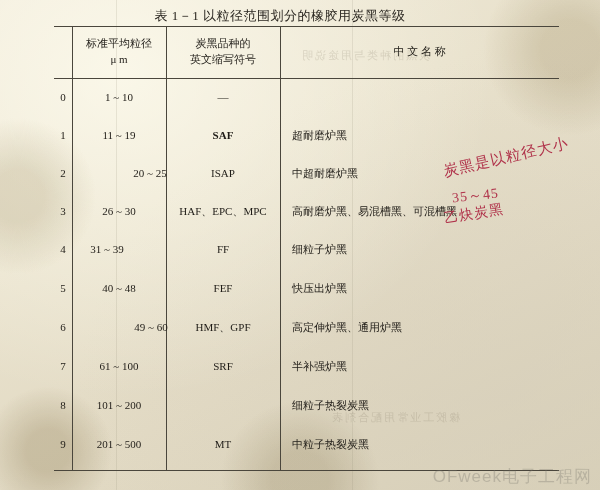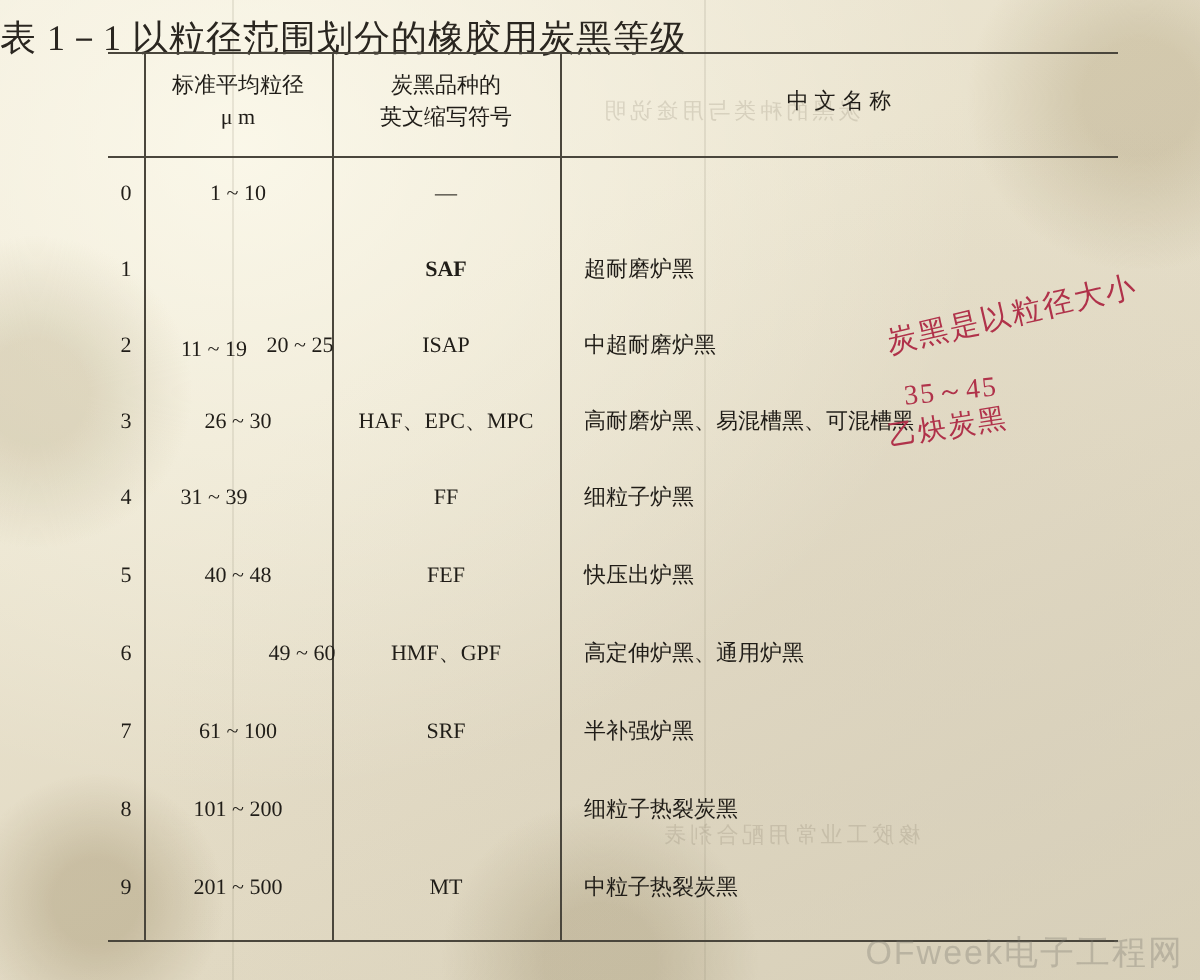--- a/index.html
+++ b/index.html
@@ -46,22 +46,22 @@
     transform: scaleX(-1);
     pointer-events: none;
     white-space: nowrap;
   }
 
   .title {
     position: absolute;
     top: 7px;
     left: 0;
     width: 560px;
-    text-align: left;
-    font-size: 18px;
+    text-align: center;
+    font-size: 13px;
     letter-spacing: 0.5px;
     color: #2a2620;
   }
   
   .rule {
     position: absolute;
     background: #4a463c;
     pointer-events: none;
   }
   .rule.h { height: 1px; }
@@ -160,21 +160,21 @@
     <div>英文缩写符号</div>
   </div>
   <div class="cell head" style="left:280px; top:44px; width:279px;">中 文 名 称</div>
 
   <div class="cell center" style="left:54px; top:90px; width:18px;">0</div>
   <div class="cell center" style="left:72px; top:90px; width:94px;">1 ~ 10</div>
   <div class="cell center" style="left:166px; top:90px; width:114px;">—</div>
   <div class="cell" style="left:292px; top:90px; width:262px;"></div>
 
   <div class="cell center" style="left:54px; top:128px; width:18px;">1</div>
-  <div class="cell center" style="left:60px; top:128px; width:94px;margin-top:40px;">11 ~ 19</div>
+  <div class="cell center" style="left:72px; top:128px; width:94px;">11 ~ 19</div>
   <div class="cell center" style="left:166px; top:128px; width:114px;font-weight:bold;">SAF</div>
   <div class="cell" style="left:292px; top:128px; width:262px;">超耐磨炉黑</div>
 
   <div class="cell center" style="left:54px; top:166px; width:18px;">2</div>
   <div class="cell center" style="left:72px; top:166px; width:94px;margin-left:31px;">20 ~ 25</div>
   <div class="cell center" style="left:166px; top:166px; width:114px;">ISAP</div>
   <div class="cell" style="left:292px; top:166px; width:262px;">中超耐磨炉黑</div>
 
   <div class="cell center" style="left:54px; top:204px; width:18px;">3</div>
   <div class="cell center" style="left:72px; top:204px; width:94px;">26 ~ 30</div>

